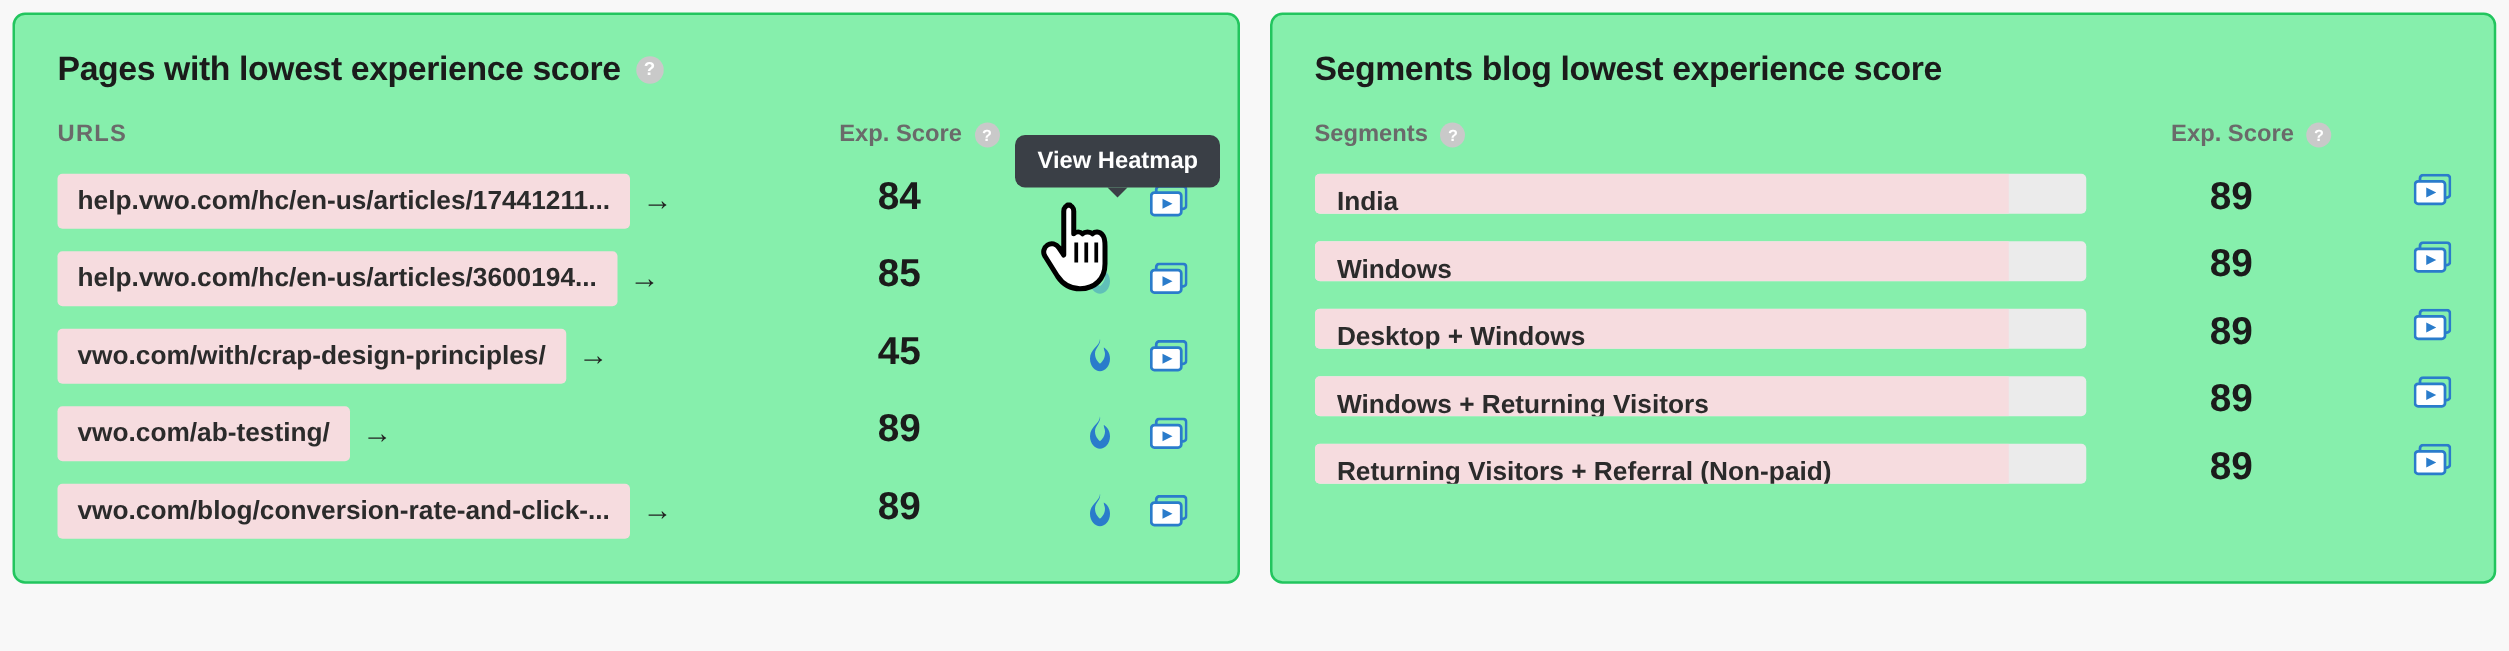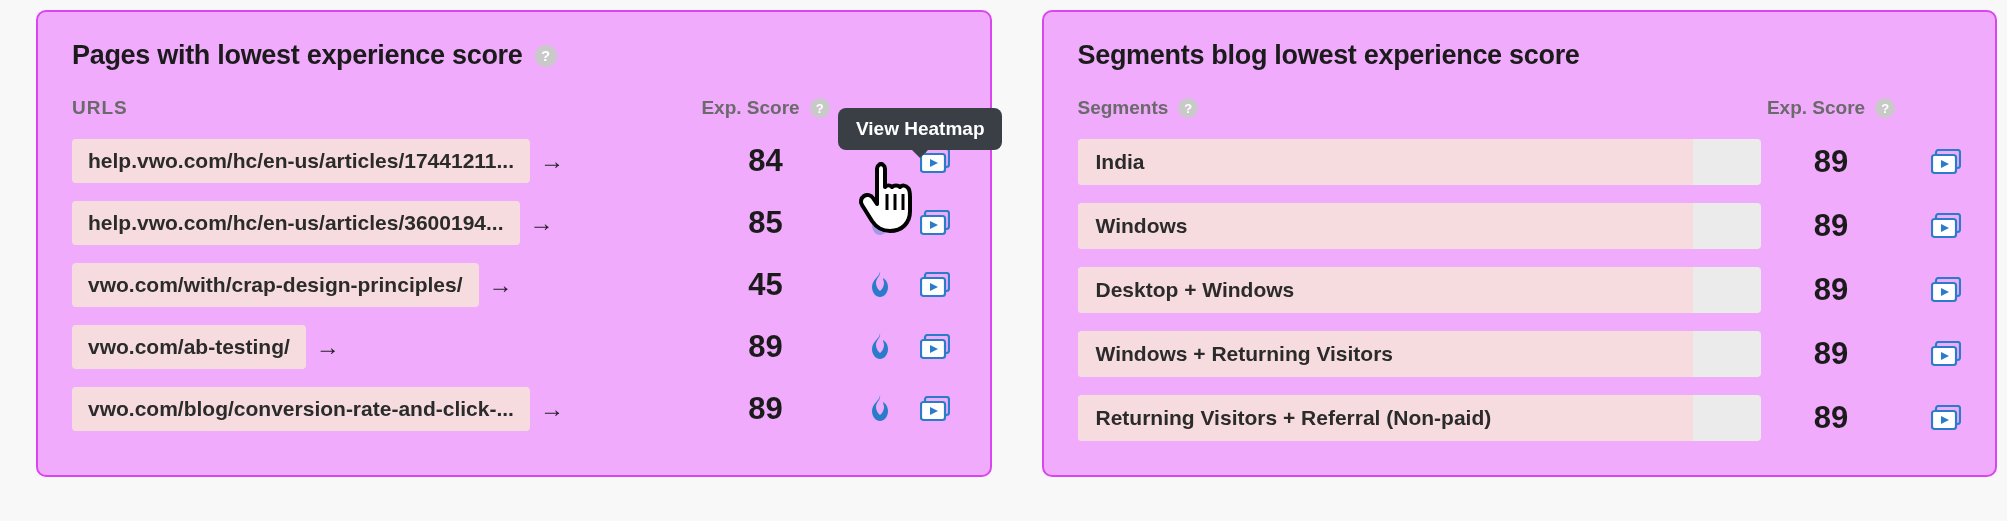--- a/index.html
+++ b/index.html
@@ -7,26 +7,25 @@
     font-family: -apple-system, BlinkMacSystemFont, "Segoe UI", Helvetica, Arial, sans-serif;
     background: #f8f8f8;
     padding: 10px;
     width: 2007px;
   }
   .dashboard {
     display: flex;
     gap: 24px;
   }
   .card {
-    background: #f0abfc;
-    border: 2px solid #d946ef;
+    background: #86efac;
+    border: 2px solid #22c55e;
     border-radius: 10px;
     padding: 28px 34px 34px 34px;
     flex: 1;
-    margin-left: 26px;
   }
   .card-title {
     display: flex;
     align-items: center;
     gap: 12px;
     margin-bottom: 26px;
   }
   .card-title h2 {
     font-size: 27px;
     font-weight: 700;
@@ -55,30 +54,31 @@
     color: #6a6a6a;
     font-size: 19px;
     font-weight: 600;
     margin-bottom: 20px;
   }
   .col-head .urls { letter-spacing: 1px; }
 
   .headers {
     display: flex;
     align-items: flex-end;
+    gap: 30px;
   }
   .left-col   { flex: 1; }
   .score-col  { width: 140px; text-align: center; }
   .icons-col  { width: 120px; }
 
   .row {
     display: flex;
-    align-items: center;
     margin-bottom: 18px;
     position: relative;
+    gap: 46px;
   }
   .pill-wrap {
     flex: 1;
     display: flex;
     align-items: center;
     gap: 10px;
   }
   .pill {
     background: #f6dcdf;
     color: #2b2b2b;
@@ -112,21 +112,21 @@
   }
 
   .flame-icon svg { width: 24px; height: 28px; display:block; }
   .rec-icon   svg { width: 30px; height: 26px; display:block; }
 
   
   .seg-bar-wrap {
     flex: 1;
     background: #ebebeb;
     border-radius: 4px;
-    height: 46px;
+    height: 32px;
     position: relative;
     overflow: hidden;
   }
   .seg-bar-fill {
     position: absolute;
     left: 0; top: 0; bottom: 0;
     background: #f6dcdf;
   }
   .seg-label {
     position: relative;

